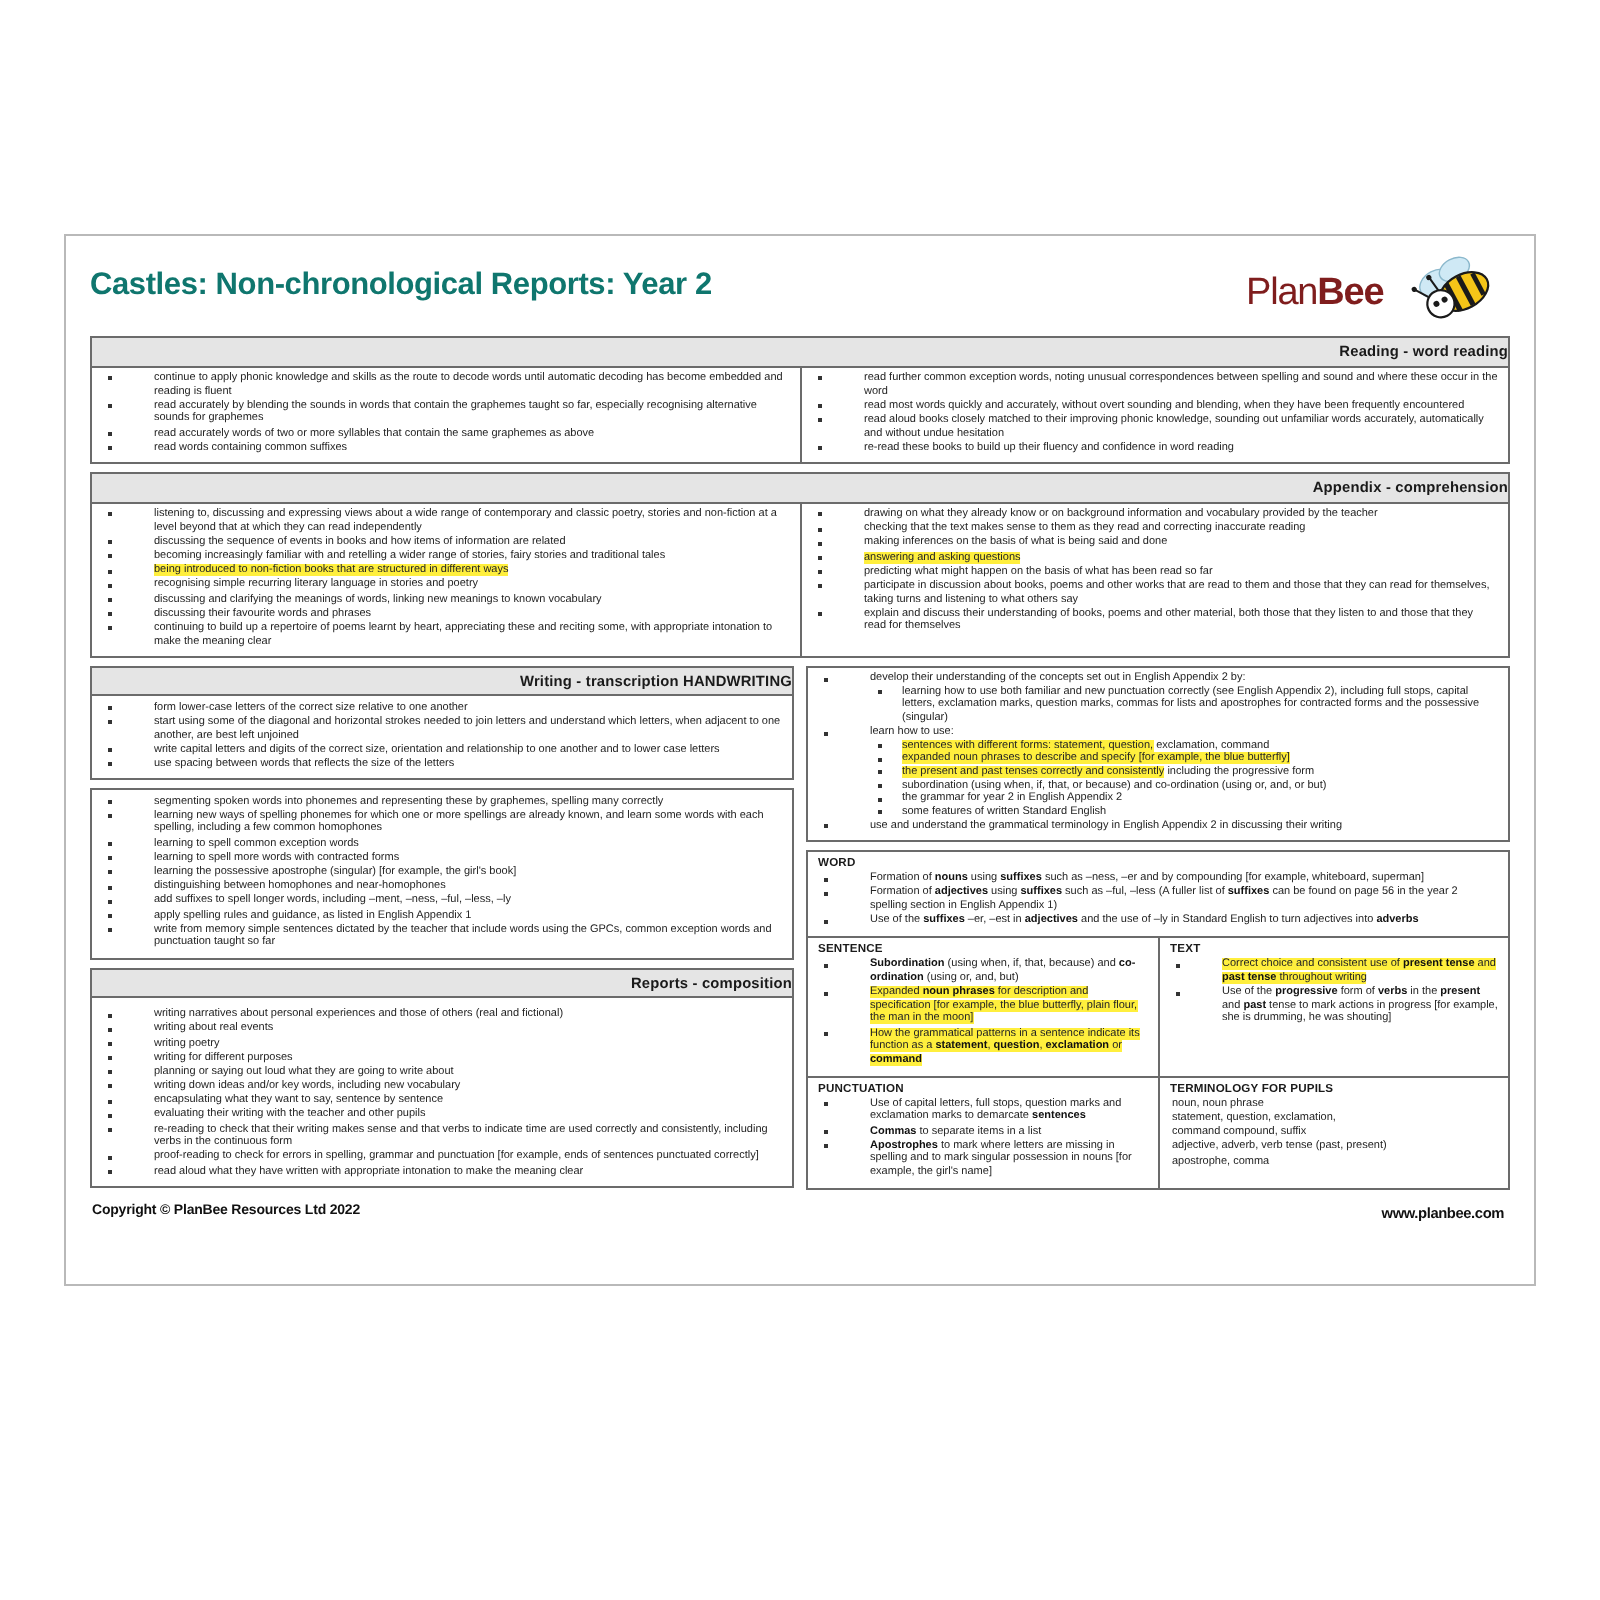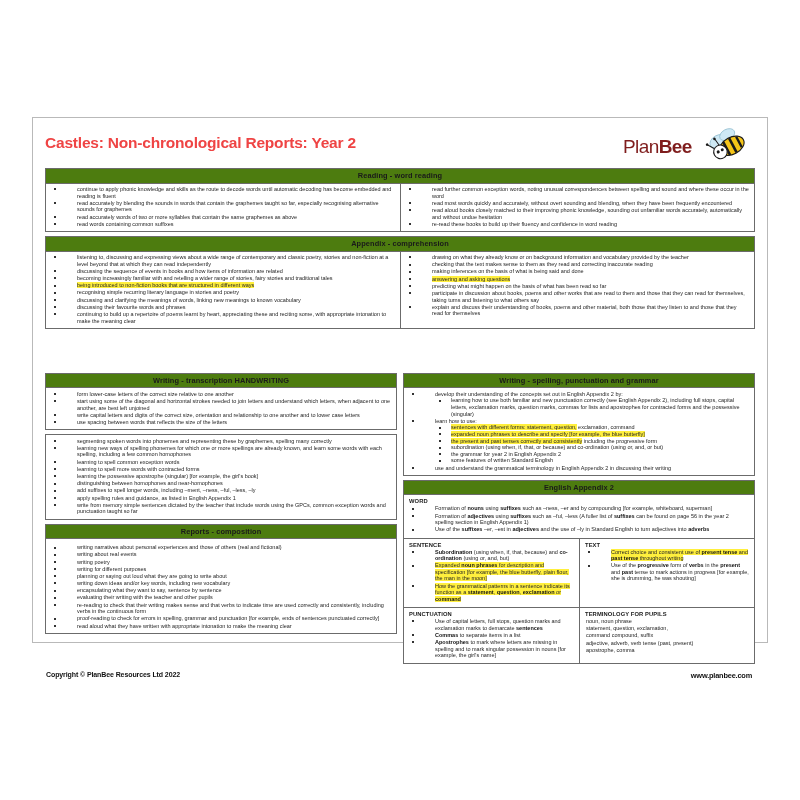--- a/index.html
+++ b/index.html
@@ -20,21 +20,21 @@
   }
   
   .head{
     position:relative;
     height:40px;
   }
   .doc-title{
     font-size:15.5px;
     font-weight:600;
     letter-spacing:-0.2px;
-    color:#ef4444;
+    color:#0f766e;
     padding-top:6px;
   }
   .logo{
     position:absolute;
     right:4px; top:0px;
     width:128px; height:40px;
   }
   .logo-text{
     position:absolute;
     left:0; top:8px;
@@ -44,23 +44,23 @@
   }
   .logo-text b{font-weight:700;}
   
   .panel{
     border:1px solid #6b6b6b;
     background:#ffffff;
     box-sizing:border-box;
     margin-bottom:4px;
   }
   .panel-head{
-    background:#4d7c0f;
+    background:#e5e5e5;
     border-bottom:1px solid #6b6b6b;
-    text-align:center;
+    text-align:right;
     font-size:7.4px;
     font-weight:700;
     color:#1a1a1a;
     padding:2.2px 0 2.4px 0;
     letter-spacing:0.1px;
   }
   .panel-body{
     display:flex;
   }
   .col{
@@ -106,21 +106,21 @@
     width:2px;height:2px;
     background:#333;
   }
   .hl{background:#ffef3d;}
   
   .main{
     display:flex;
     gap:6px;
     margin-top:3px;
   }
-  .main > .side{width:calc(50% - 3px);margin-top:40px;}
+  .main > .side{width:calc(50% - 3px);}
   
   .appx-section{
     padding:3px 5px 4px 5px;
     box-sizing:border-box;
   }
   .appx-label{
     font-size:5.8px;
     font-weight:700;
     color:#1a1a1a;
     margin-bottom:1px;
@@ -288,21 +288,20 @@
               </ul>
           </div>
         </div>
       </div>
 
     </div>
 
     <div class="side">
 
       <div class="panel">
-        <div class="panel-head">Writing - spelling, punctuation and grammar</div>
         <div class="panel-body">
           <div class="col" style="flex:1 1 100%;">
             <ul class="bl" id="spag-list">
                 <li>develop their understanding of the concepts set out in English Appendix 2 by:<ul class="bl2">
                     <li>learning how to use both familiar and new punctuation correctly (see English Appendix 2), including full stops, capital letters, exclamation marks, question marks, commas for lists and apostrophes for contracted forms and the possessive (singular)</li>
                   </ul></li>
                 <li>learn how to use:<ul class="bl2">
                     <li><span class="hl">sentences with different forms: statement, question,</span> exclamation, command</li>
                     <li><span class="hl">expanded noun phrases to describe and specify [for example, the blue butterfly]</span></li>
                     <li><span class="hl">the present and past tenses correctly and consistently</span> including the progressive form</li>
@@ -310,21 +309,20 @@
                     <li>the grammar for year 2 in English Appendix 2</li>
                     <li>some features of written Standard English</li>
                   </ul></li>
                 <li>use and understand the grammatical terminology in English Appendix 2 in discussing their writing</li>
               </ul>
           </div>
         </div>
       </div>
 
       <div class="panel">
-        <div class="panel-head">English Appendix 2</div>
 
         <div class="appx-section">
           <div class="appx-label">WORD</div>
           <ul class="bl" id="ap-word">
               <li>Formation of <b class="s">nouns</b> using <b class="s">suffixes</b> such as –ness, –er and by compounding [for example, whiteboard, superman]</li>
               <li>Formation of <b class="s">adjectives</b> using <b class="s">suffixes</b> such as –ful, –less (A fuller list of <b class="s">suffixes</b> can be found on page 56 in the year 2 spelling section in English Appendix 1)</li>
               <li>Use of the <b class="s">suffixes</b> –er, –est in <b class="s">adjectives</b> and the use of –ly in Standard English to turn adjectives into <b class="s">adverbs</b></li>
             </ul>
         </div>
 

